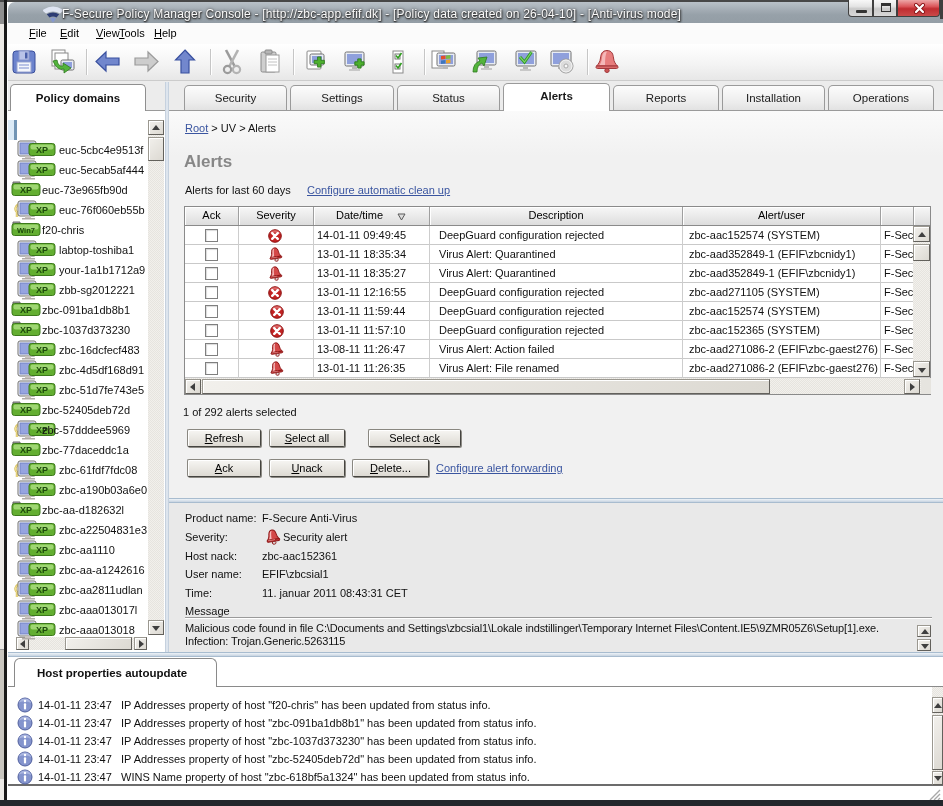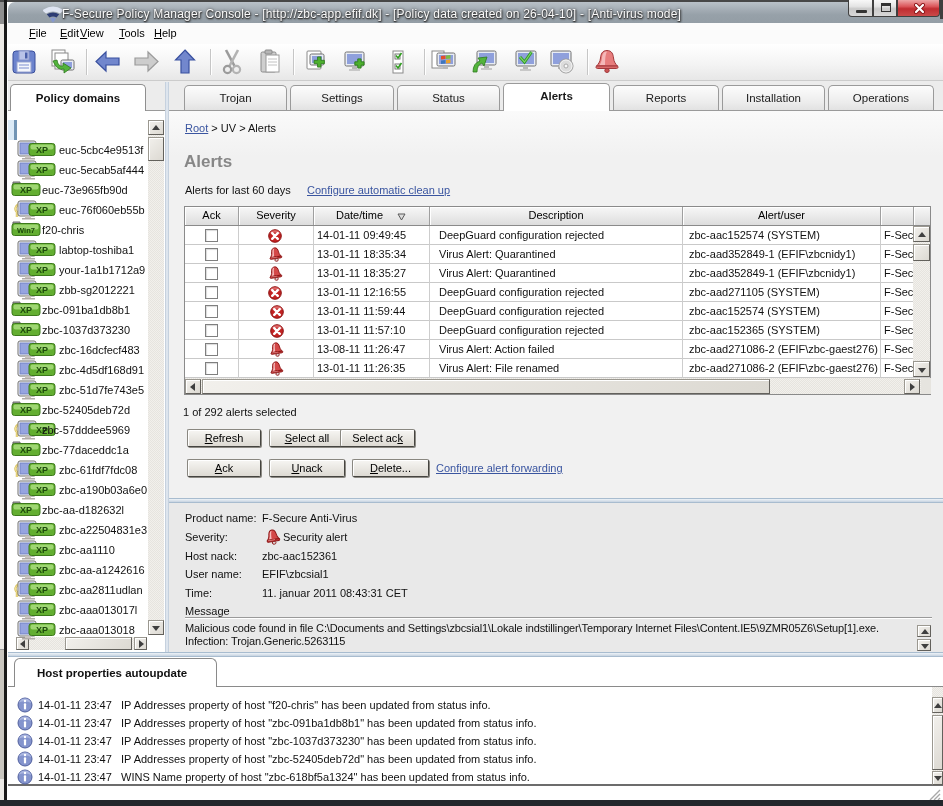--- a/index.html
+++ b/index.html
@@ -99,21 +99,21 @@
   </div>
 <div class="capbtn" id="btnClose">
     <svg style="position:absolute;left:16px;top:3px" width="11" height="11" viewBox="0 0 11 11">
       <path d="M2 2 L9 9 M9 2 L2 9" stroke="#8a1518" stroke-width="4" stroke-linecap="round"></path>
       <path d="M2 2 L9 9 M9 2 L2 9" stroke="#ffffff" stroke-width="2.2" stroke-linecap="round"></path>
     </svg>
   </div>
 <div class="abs" id="menubar">
  <span class="mi" style="left:21px"><u>F</u>ile</span>
  <span class="mi" style="left:52px"><u>E</u>dit</span>
- <span class="mi" style="left:72px"><u>V</u>iew</span>
+ <span class="mi" style="left:88px"><u>V</u>iew</span>
  <span class="mi" style="left:111px"><u>T</u>ools</span>
  <span class="mi" style="left:146px"><u>H</u>elp</span>
 </div>
 <div class="abs" id="toolbar"></div>
 <div class="tsep" style="left:86px"></div>
 <div class="tsep" style="left:210px"></div>
 <div class="tsep" style="left:293px"></div>
 <div class="tsep" style="left:424px"></div>
 <div class="tsep" style="left:587px"></div>
 
@@ -212,21 +212,21 @@
 </svg>
 <svg class="tico" style="left:592px" viewBox="0 0 30 30">
  <path d="M15 3.5 C10 3.5 8.8 7.5 8.5 11 C8.2 15 6 17.5 4.5 19 L25.5 19 C24 17.5 21.8 15 21.5 11 C21.2 7.5 20 3.5 15 3.5 Z" fill="#e77d7d" stroke="#a2393c"></path>
  <path d="M15 4.5 C11 4.5 10.3 8 10 11.2 C9.8 14 8.5 16.5 7.5 18 L13 18 C13 12 13.5 7 15 4.5 Z" fill="#f4b8b8"></path>
  <path d="M4.5 19 L25.5 19 C26.5 20.2 26 21.5 24.5 21.5 L5.5 21.5 C4 21.5 3.5 20.2 4.5 19 Z" fill="#d96a6a" stroke="#a2393c"></path>
  <ellipse cx="15" cy="23.5" rx="2.2" ry="2" fill="#cc5555" stroke="#a2393c"></ellipse>
 </svg>
 
 <div class="abs" id="tabband"></div>
 <div class="abs" id="rtabline"></div>
-<div class="rtab" style="left:184px;width:103px">Trojan</div>
+<div class="rtab" style="left:184px;width:103px">Security</div>
 <div class="rtab" style="left:290px;width:104px">Settings</div>
 <div class="rtab" style="left:397px;width:103px">Status</div>
 <div class="rtab" id="tabAlerts" style="left:503px;width:107px">Alerts</div>
 <div class="rtab" style="left:613px;width:106px">Reports</div>
 <div class="rtab" style="left:722px;width:103px">Installation</div>
 <div class="rtab" style="left:828px;width:106px">Operations</div>
 <div class="abs" id="ltab">Policy domains</div>
 <div class="abs" id="ltabline"></div>
 <div class="abs" id="ltabline2"></div>
 <div class="abs" id="splitV"></div>
@@ -734,21 +734,21 @@
 <div class="sb-el" style="left:202px;top:379px;width:568px;height:15px"></div>
 <div class="sb-el" style="left:904px;top:379px;width:16px;height:15px">
     <i class="arr rt" style="left:5px;top:3px"></i>
   </div>
 <div class="abs" style="left:921px;top:378px;width:10px;height:17px;background:#e6e4df"></div>
 <div class="abs" style="left:184px;top:394px;width:747px;height:1px;background:#8a8a8a"></div>
 
 <div class="abs" style="left:183px;top:406px">1 of 292 alerts selected</div>
 <div class="btn" style="left:187px;top:429px;width:74px"><u>R</u>efresh</div>
 <div class="btn" style="left:269px;top:429px;width:76px"><u>S</u>elect all</div>
-<div class="btn" style="left:340px;top:429px;width:75px">Select ac<u>k</u></div>
+<div class="btn" style="left:368px;top:429px;width:93px">Select ac<u>k</u></div>
 <div class="btn" style="left:187px;top:459px;width:74px"><u>A</u>ck</div>
 <div class="btn" style="left:269px;top:459px;width:76px"><u>U</u>nack</div>
 <div class="btn" style="left:352px;top:459px;width:77px"><u>D</u>elete...</div>
 <a class="lnk abs" href="#" style="left:436px;top:462px">Configure alert forwarding</a>
 
 <div class="abs" id="splitH1"></div>
 <div class="dl" style="top:512px">Product name:</div>
 <div class="dv" style="top:512px">F-Secure Anti-Virus</div>
 <div class="dl" style="top:531px">Severity:</div>
 <svg style="position:absolute;left:265px;top:529px" width="16" height="16" viewBox="0 0 15 15">

